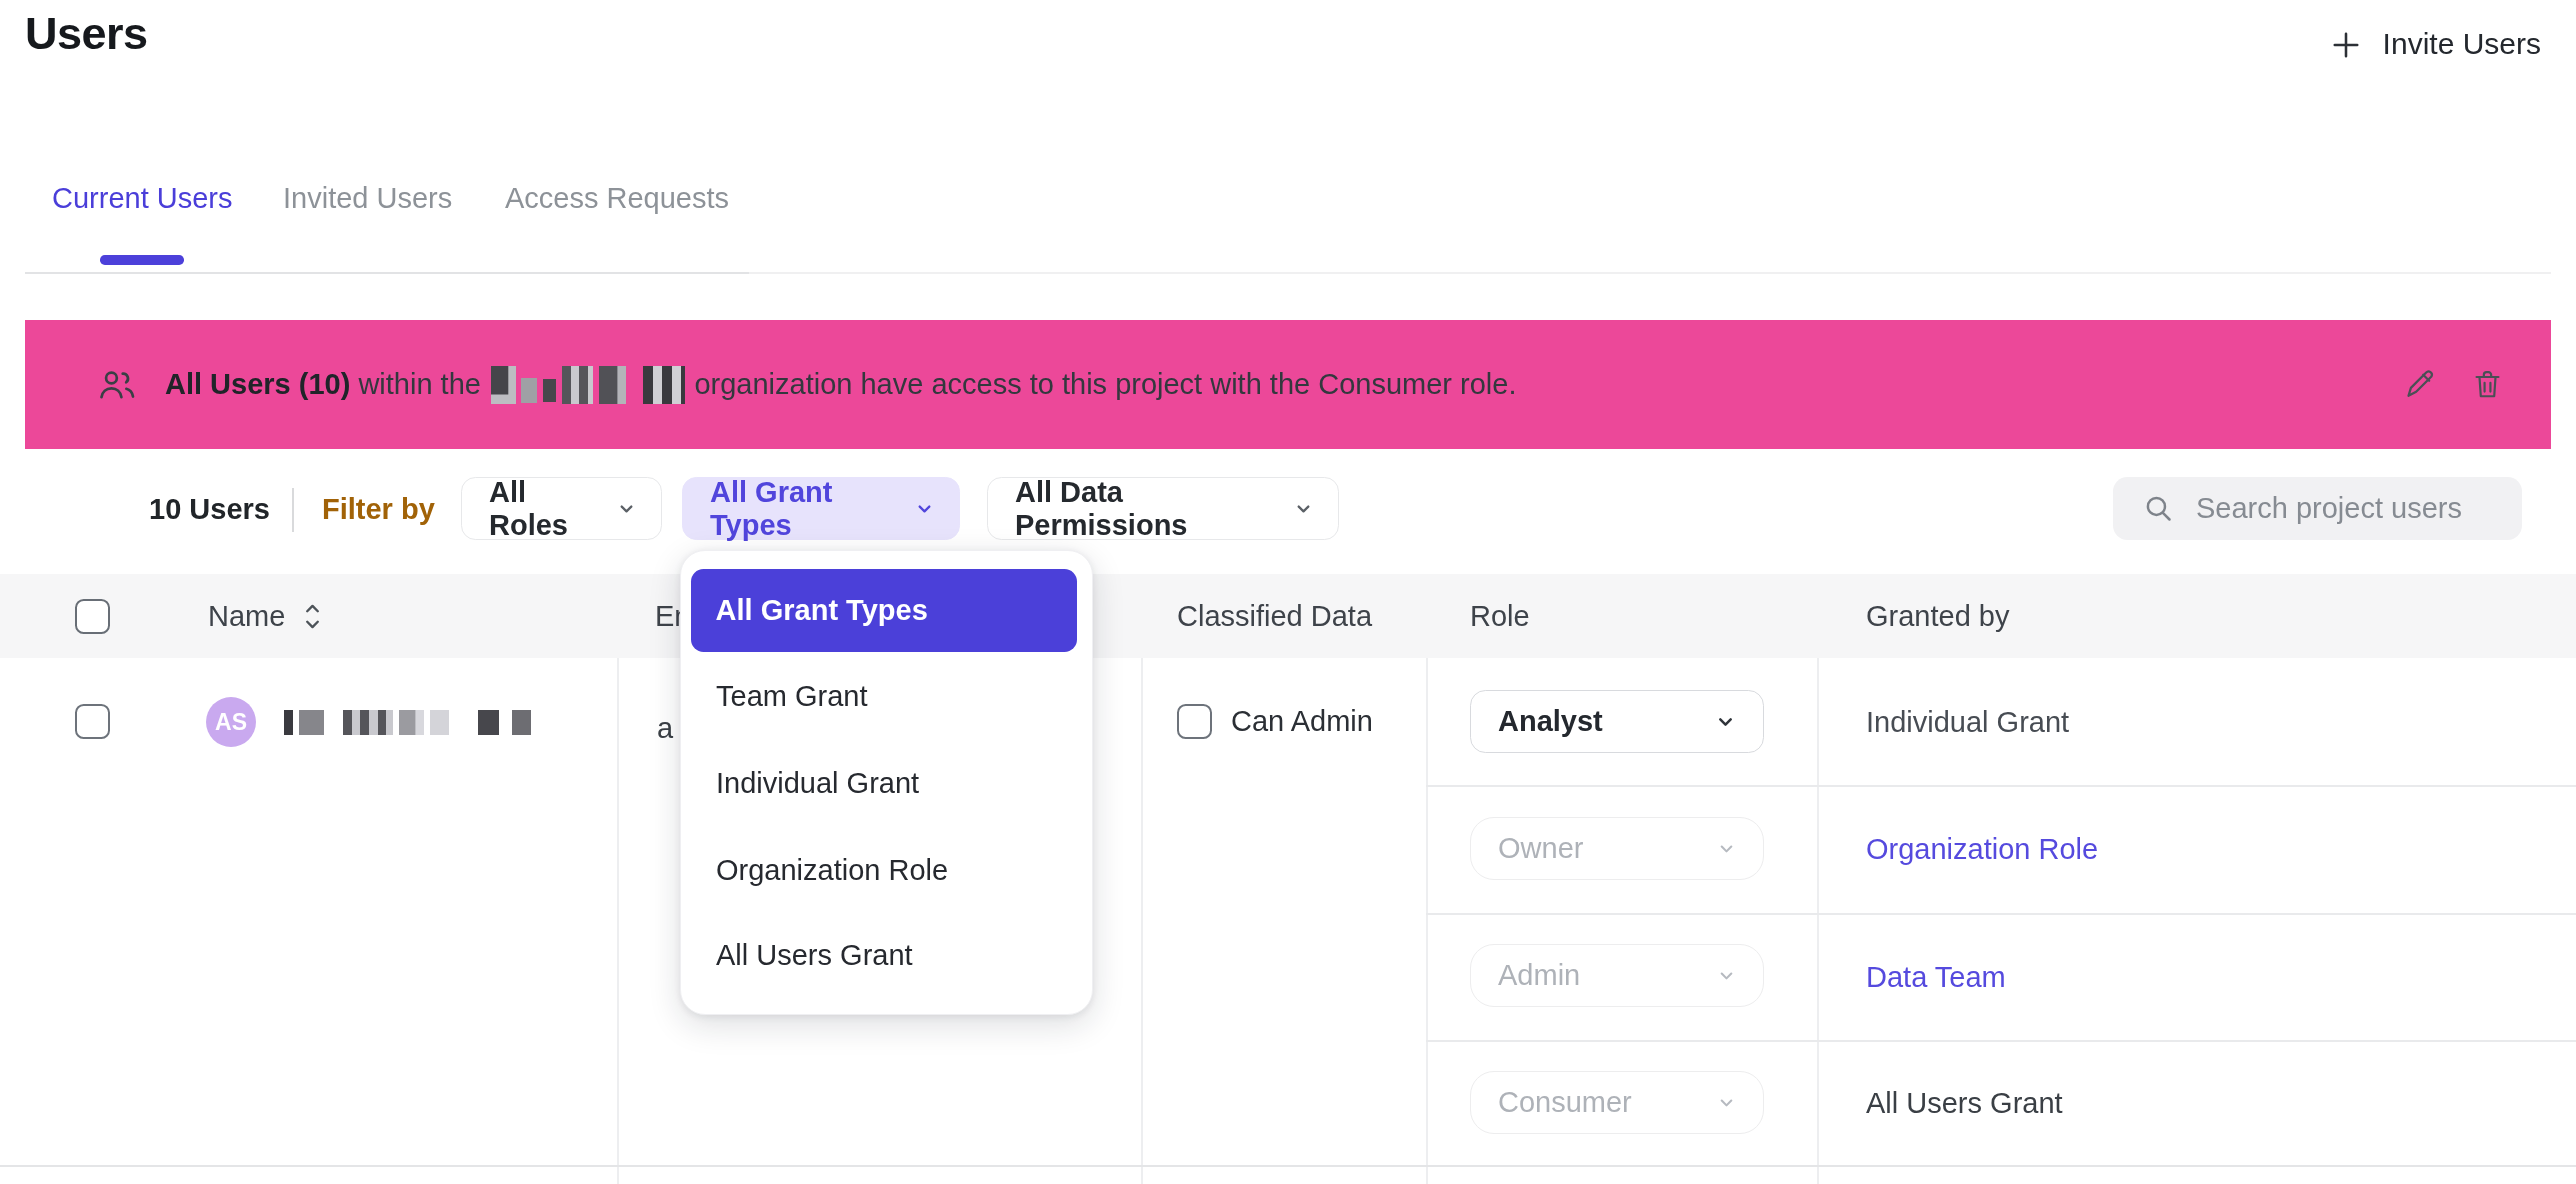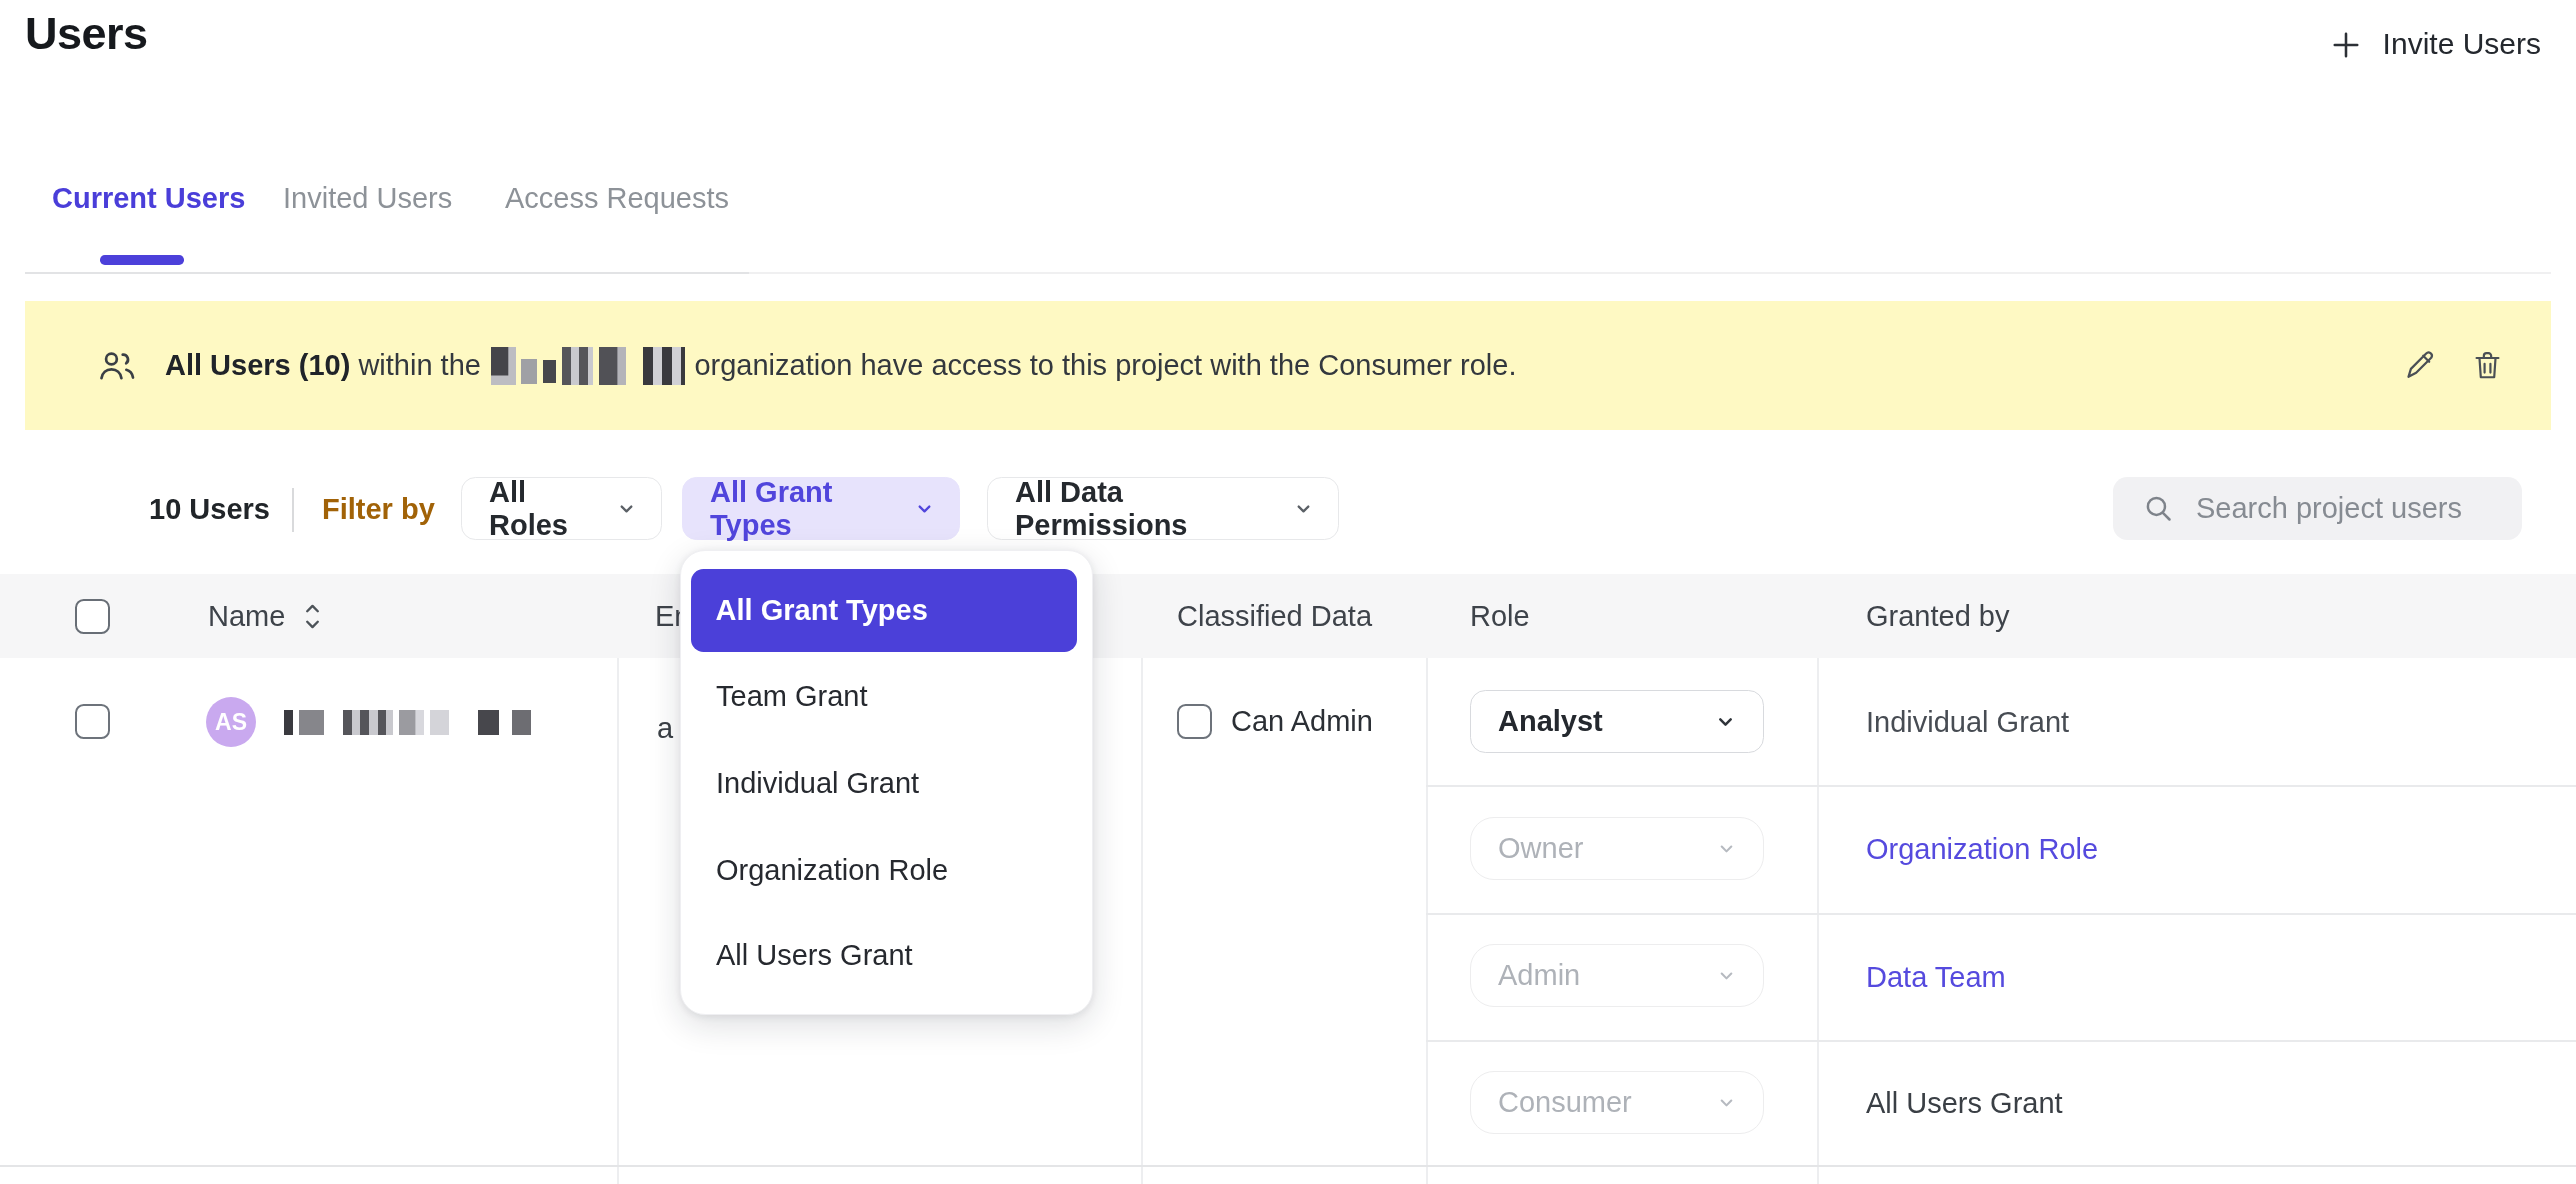--- a/index.html
+++ b/index.html
@@ -8,27 +8,27 @@
   #app { position:relative; width:2576px; height:1184px; background:#fff; overflow:hidden; }
   .abs { position:absolute; }
 
   
   .page-title { left:25px; top:7.7px; font-size:45px; font-weight:700; color:#16191d; letter-spacing:-0.5px; }
   .invite-btn { top:27px; right:35px; display:flex; align-items:flex-start; gap:19px; cursor:pointer; }
   .invite-btn .lbl { font-size:30px; font-weight:500; color:#24282e; }
 
   
   .tab { top:182px; font-size:29px; font-weight:500; color:#8d9298; cursor:pointer; }
-  .tab.active { color:#4a3ed9; font-weight:700; }
+  .tab.active { color:#4a3ed9; font-weight:400; }
   .tab-hairline { top:272px; left:25px; width:724px; height:1.9px; background:#e2e3e5; }
   .tab-hairline2 { top:272px; left:749px; width:1802px; height:1.9px; background:#f0f0f1; }
   .tab-underline { left:100px; top:255px; width:84px; height:9.6px; border-radius:4.8px; background:#4c40da; }
 
   
-  .banner { left:25px; top:301px; width:2526px; height:129px; background:#fef9c3; display:flex; align-items:center; }
+  .banner { left:25px; top:320px; width:2526px; height:129px; background:#ec4899; display:flex; align-items:center; }
   .banner-icon { margin-left:71px; display:flex; }
   .banner-text { margin-left:27px; font-size:29px; color:#33383e; display:flex; align-items:center; white-space:pre; }
   .banner-text b { color:#202429; font-weight:700; }
   .banner-actions { position:absolute; right:46px; top:0; height:100%; display:flex; align-items:center; gap:33px; }
   .icon-btn { display:flex; cursor:pointer; }
 
   
   .redact { display:inline-flex; align-items:center; gap:5.8px; margin:0 9.6px; }
   .rb { display:inline-block; }
   .rb.checker { background:repeating-linear-gradient(90deg,#55555a 0 8.6px,#c9c9ce 8.6px 17.3px); }

